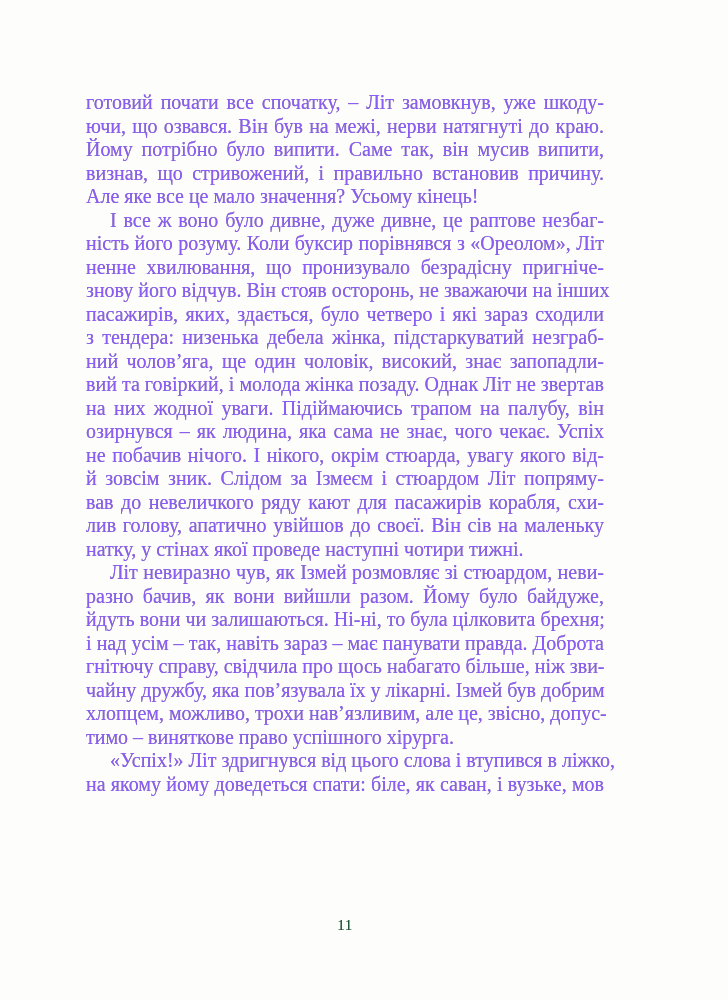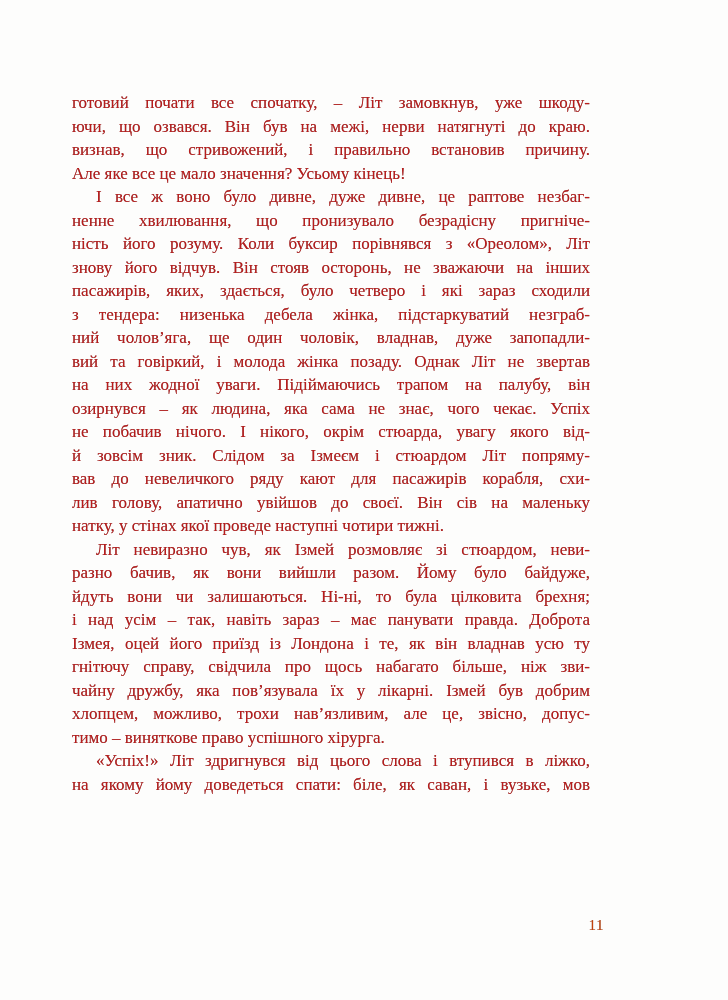--- a/index.html
+++ b/index.html
@@ -13,25 +13,25 @@
     position: relative;
     overflow: hidden;
     font-family: "Liberation Serif", serif;
   }
   .page {
     position: absolute;
     inset: 0;
   }
   .text-block {
     position: absolute;
-    left: 72px;
+    left: 86px;
     top: 91px;
     width: 518px;
-    color: #b91c1c;
-    font-size: 17px;
+    color: #8b5cf6;
+    font-size: 20px;
     line-height: 23.5px;
     text-shadow: 0 0 0.5px rgba(52,49,45,0.55);
   }
   .para {
     margin: 0;
     padding: 0;
   }
   .line {
     height: 23.5px;
     white-space: nowrap;
@@ -45,61 +45,61 @@
   }
   .para.indent .line:first-child {
     text-indent: 24px;
     font-family: Liberation Serif, serif;
   }
   .page-number {
     position: absolute;
     left: 86px;
     top: 917px;
     width: 518px;
-    text-align: right;
+    text-align: center;
     font-size: 15px;
-    color: #c2410c;
+    color: #14532d;
     letter-spacing: 0.5px;
     text-shadow: 0 0 0.5px rgba(60,57,52,0.5);
   }
 </style>
 </head>
 <body>
 
 <div class="page">
   <div class="text-block" id="text-block">
       <div class="para">
         <div class="line">готовий почати все спочатку, – Літ замовкнув, уже шкоду-</div>
         <div class="line">ючи, що озвався. Він був на межі, нерви натягнуті до краю.</div>
+        <div class="line">Йому потрібно було випити. Саме так, він мусив випити,</div>
         <div class="line">визнав, що стривожений, і правильно встановив причину.</div>
         <div class="line para-end">Але яке все це мало значення? Усьому кінець!</div>
       </div>
       <div class="para indent">
         <div class="line">І все ж воно було дивне, дуже дивне, це раптове незбаг-</div>
+        <div class="line">ність його розуму. Коли буксир порівнявся з «Ореолом», Літ</div>
         <div class="line">ненне хвилювання, що пронизувало безрадісну пригніче-</div>
-        <div class="line">ність його розуму. Коли буксир порівнявся з «Ореолом», Літ</div>
         <div class="line">знову його відчув. Він стояв осторонь, не зважаючи на інших</div>
         <div class="line">пасажирів, яких, здається, було четверо і які зараз сходили</div>
         <div class="line">з тендера: низенька дебела жінка, підстаркуватий незграб-</div>
-        <div class="line">ний чолов’яга, ще один чоловік, владнав, дуже запопадли-</div>
+        <div class="line">ний чолов’яга, ще один чоловік, високий, знає запопадли-</div>
         <div class="line">вий та говіркий, і молода жінка позаду. Однак Літ не звертав</div>
         <div class="line">на них жодної уваги. Підіймаючись трапом на палубу, він</div>
         <div class="line">озирнувся – як людина, яка сама не знає, чого чекає. Успіх</div>
         <div class="line">не побачив нічого. І нікого, окрім стюарда, увагу якого від-</div>
         <div class="line">й зовсім зник. Слідом за Ізмеєм і стюардом Літ попряму-</div>
         <div class="line">вав до невеличкого ряду кают для пасажирів корабля, схи-</div>
         <div class="line">лив голову, апатично увійшов до своєї. Він сів на маленьку</div>
         <div class="line para-end">натку, у стінах якої проведе наступні чотири тижні.</div>
       </div>
       <div class="para indent">
         <div class="line">Літ невиразно чув, як Ізмей розмовляє зі стюардом, неви-</div>
         <div class="line">разно бачив, як вони вийшли разом. Йому було байдуже,</div>
         <div class="line">йдуть вони чи залишаються. Ні-ні, то була цілковита брехня;</div>
         <div class="line">і над усім – так, навіть зараз – має панувати правда. Доброта</div>
-        <div class="line">Ізмея, оцей його приїзд із Лондона і те, як він владнав усю ту</div>
         <div class="line">гнітючу справу, свідчила про щось набагато більше, ніж зви-</div>
         <div class="line">чайну дружбу, яка пов’язувала їх у лікарні. Ізмей був добрим</div>
         <div class="line">хлопцем, можливо, трохи нав’язливим, але це, звісно, допус-</div>
         <div class="line para-end">тимо – виняткове право успішного хірурга.</div>
       </div>
       <div class="para indent">
         <div class="line">«Успіх!» Літ здригнувся від цього слова і втупився в ліжко,</div>
         <div class="line">на якому йому доведеться спати: біле, як саван, і вузьке, мов</div>
       </div>
     </div>

